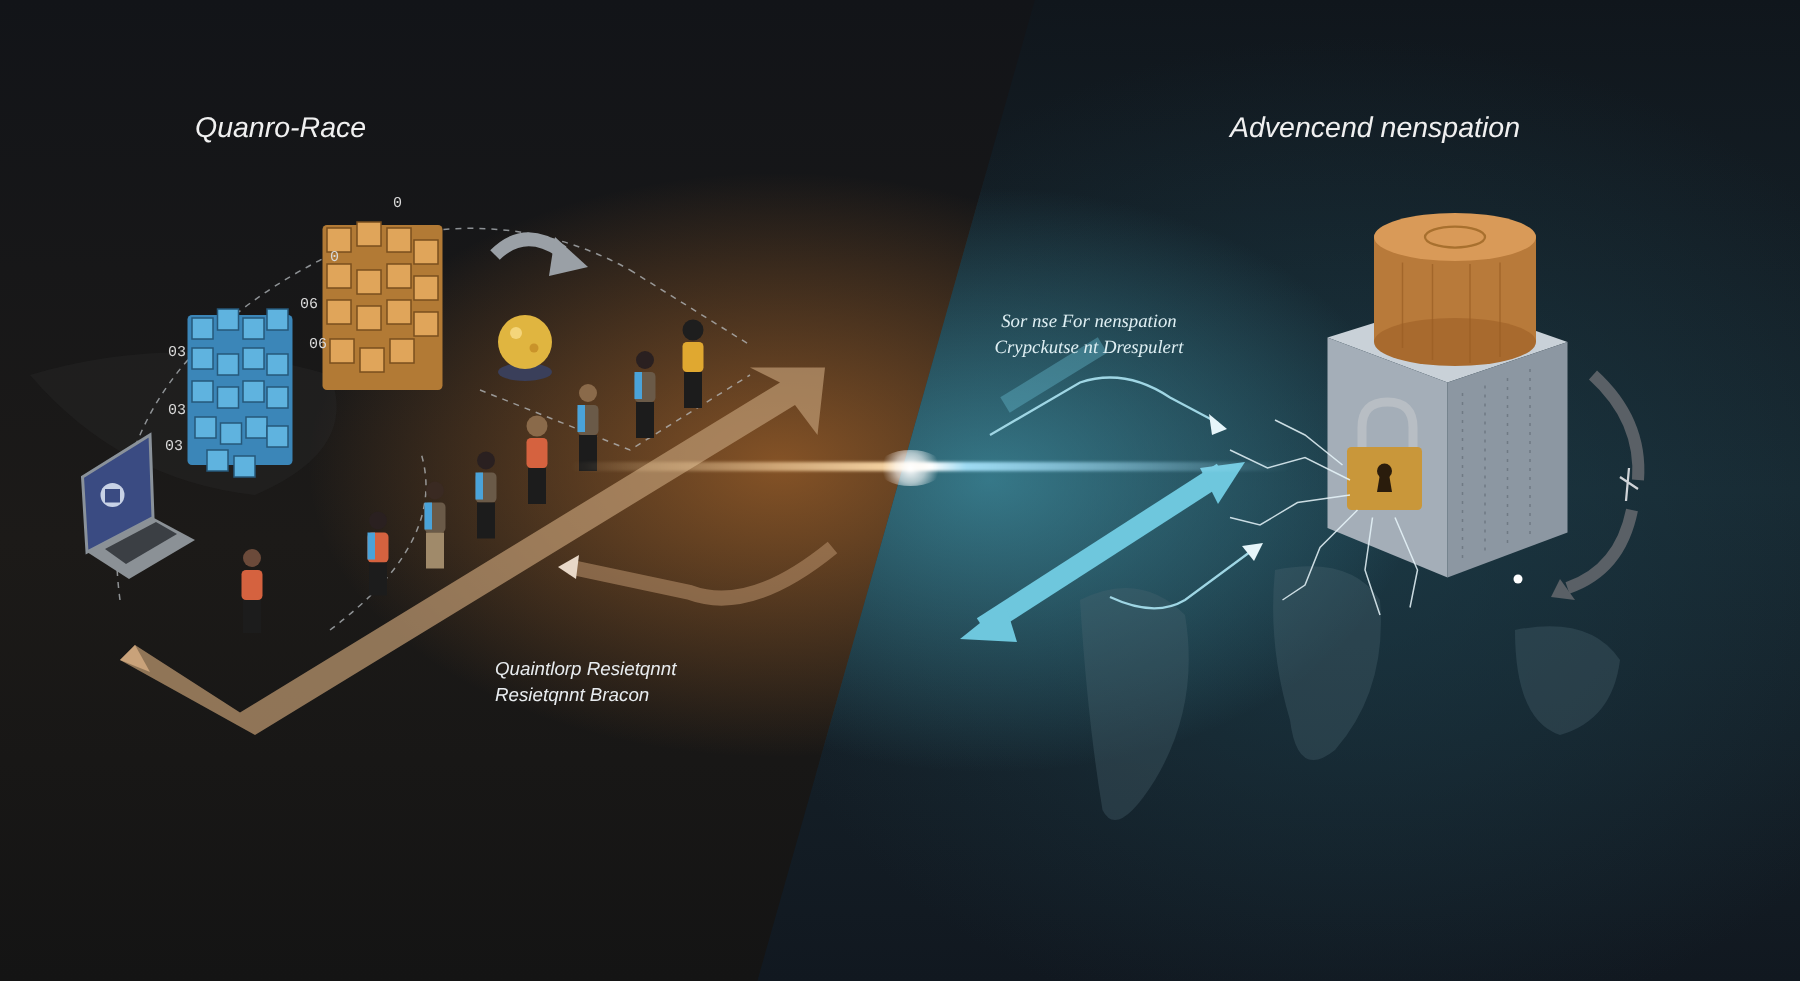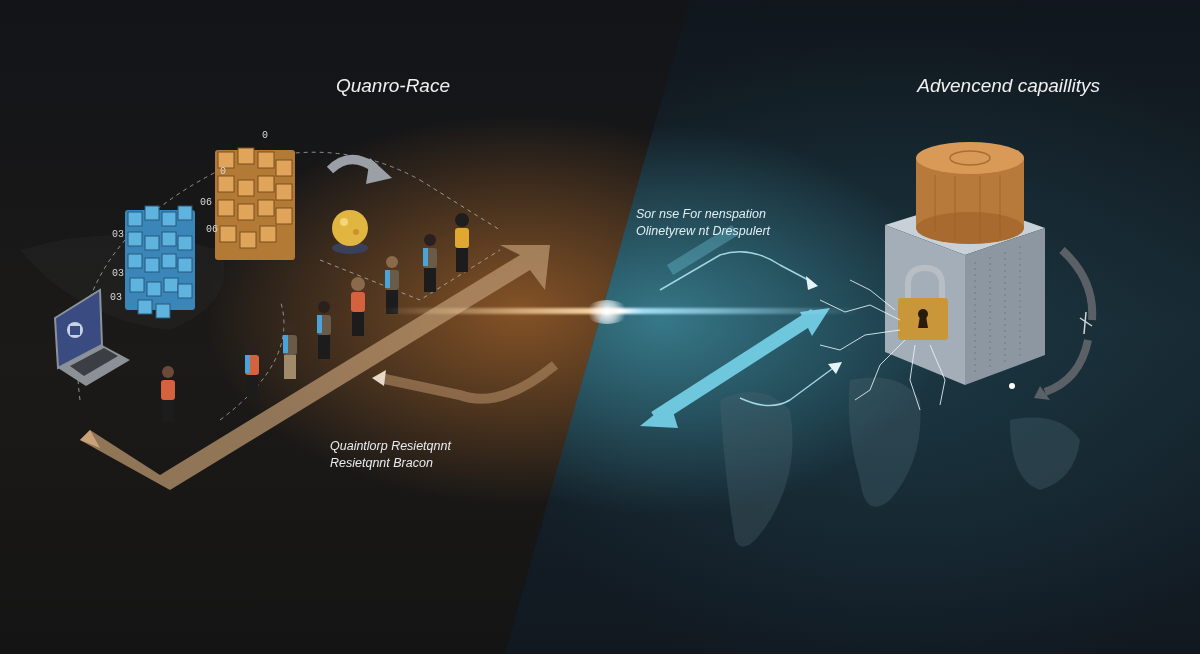--- a/index.html
+++ b/index.html
@@ -16,25 +16,25 @@
       linear-gradient(180deg,#121418 0%,#1c1a18 55%,#141414 100%);}
   .right-half{position:absolute;left:0;top:0;width:1200px;height:654px;
     clip-path:polygon(690px 0,1200px 0,1200px 654px,505px 654px);
     background:
       radial-gradient(ellipse 380px 260px at 660px 320px, rgba(70,160,180,0.65), rgba(0,0,0,0) 75%),
       radial-gradient(ellipse 520px 420px at 900px 360px, rgba(30,70,85,0.55), rgba(0,0,0,0) 80%),
       linear-gradient(180deg,#10161c 0%,#17262e 50%,#111820 100%);}
   .flare{position:absolute;left:380px;top:308px;width:480px;height:6px;border-radius:3px;
     background:linear-gradient(90deg,rgba(255,170,60,0),rgba(255,220,170,0.95) 45%,#fff 50%,rgba(170,230,255,0.9) 55%,rgba(120,200,230,0));filter:blur(1px);}
   .flare-core{position:absolute;left:585px;top:300px;width:44px;height:24px;border-radius:50%;background:radial-gradient(circle,#fff 0%,rgba(255,255,255,0.6) 40%,rgba(255,255,255,0) 75%);}
-  .title{position:absolute;color:#f0f0f0;font-style:italic;font-size:19px;line-height:24px;text-align:right;}
+  .title{position:absolute;color:#f0f0f0;font-style:italic;font-size:19px;line-height:24px;text-align:left;}
   .title-left{left:130px;top:74px;width:320px;}
   .title-right{left:820px;top:74px;width:280px;}
   .caption{position:absolute;color:#e8ecef;font-style:italic;font-size:12.5px;line-height:17px;text-align:left;}
-  .caption-mid{left:636px;top:206px;width:220px;text-align:left;color:#dfeff3;}
+  .caption-mid{left:616px;top:206px;width:220px;text-align:center;color:#dfeff3;font-family:Liberation Serif, serif;}
   .caption-bottom{left:330px;top:438px;width:180px;}
   .diagram{position:absolute;left:0;top:0;}
 </style>
 </head>
 <body>
 
 <div class="stage">
   <div class="left-half"></div>
   <div class="right-half"></div>
 
@@ -247,23 +247,23 @@
     <circle cx="1012" cy="386" r="3" fill="#ffffff"></circle>
   </svg>
 
   <div class="flare"></div>
   <div class="flare-core"></div>
 
   <div class="title title-left">
     <div>Quanro-Race</div>
   </div>
   <div class="title title-right">
-    <div>Advencend capaillitys</div>
+    <div>Advencend nenspation</div>
   </div>
   <div class="caption caption-mid">
     <div>Sor nse For nenspation</div>
-    <div>Olinetyrew nt Drespulert</div>
+    <div>Crypckutse nt Drespulert</div>
   </div>
   <div class="caption caption-bottom">
     <div>Quaintlorp Resietqnnt</div>
     <div>Resietqnnt Bracon</div>
   </div>
 </div>
 
 </body></html>

